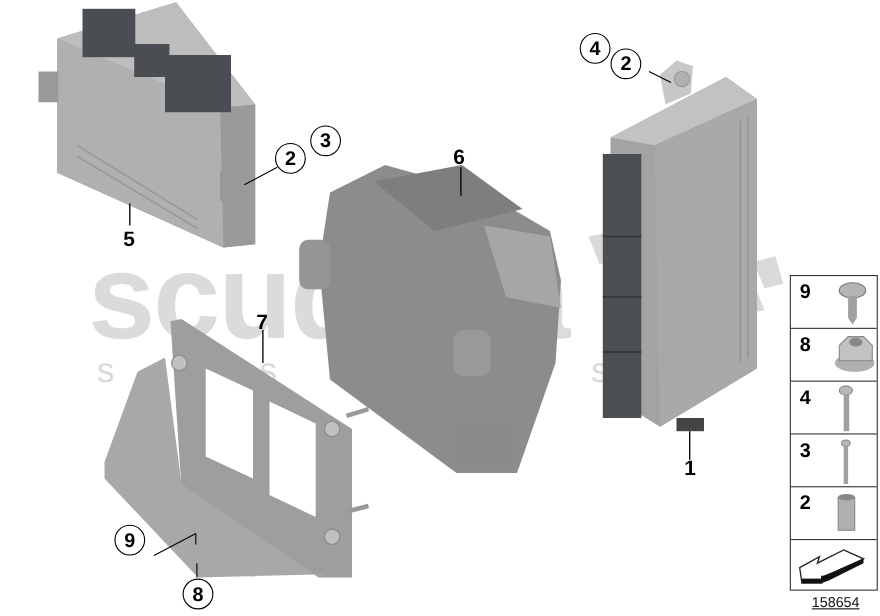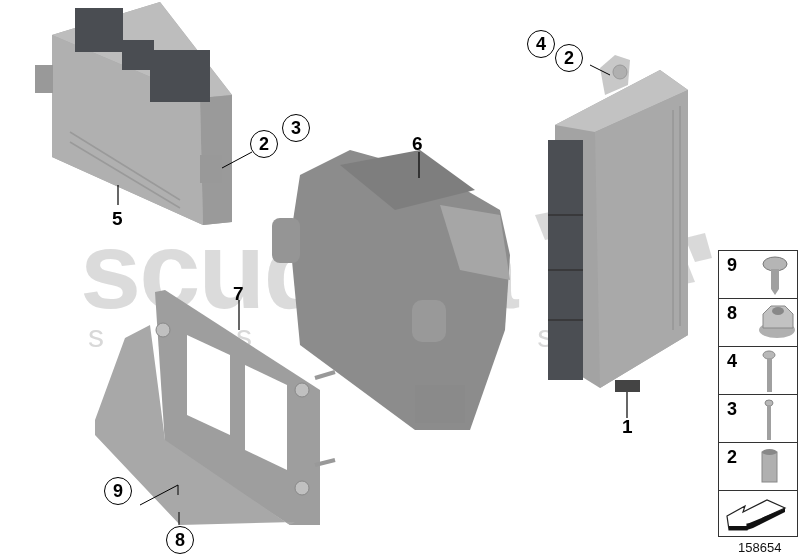--- a/index.html
+++ b/index.html
@@ -7,21 +7,21 @@
   .canvas { position: absolute; left: 0; top: 0; width: 800px; height: 560px; }
   .wm-word { position: absolute; left: 80px; top: 215px; font-size: 110px; font-weight: bold; color: rgba(190,190,190,0.55); letter-spacing: -2px; font-family: "Liberation Sans", sans-serif; line-height: 1; }
   .wm-sub { position: absolute; left: 88px; top: 318px; font-size: 32px; color: rgba(190,190,190,0.6); letter-spacing: 58px; font-family: "Liberation Sans", sans-serif; }
   .label { position: absolute; font-weight: bold; font-size: 19px; color: #000; line-height: 1; }
   .callout { position: absolute; width: 28px; height: 28px; border: 1.6px solid #000; border-radius: 50%; background: #fff; display: flex; align-items: center; justify-content: center; font-weight: bold; font-size: 18px; color: #000; box-sizing: border-box; }
   .legend { position: absolute; left: 718px; top: 250px; width: 80px; border: 1px solid #333; background: #fff; box-sizing: border-box; }
   .legend-cell { position: relative; height: 47px; border-bottom: 1px solid #333; }
   .legend-cell:last-child { border-bottom: none; height: 45px; }
   .legend-num { position: absolute; left: 8px; top: 4px; font-weight: bold; font-size: 18px; color: #000; }
   .legend-icon { position: absolute; left: 38px; top: 3px; }
-  .ref { position: absolute; left: 738px; top: 540px; font-size: 13px; color: #111; }
+  .ref { position: absolute; left: 738px; top: 540px; font-size: 13px; color: #111; text-decoration: underline; }
 </style>
 </head>
 <body>
 
 <div class="canvas">
 
   <div class="wm-word">scuderia</div>
   <div class="wm-sub">systems</div>
 
   <svg width="800" height="560" style="position:absolute;left:0;top:0">

